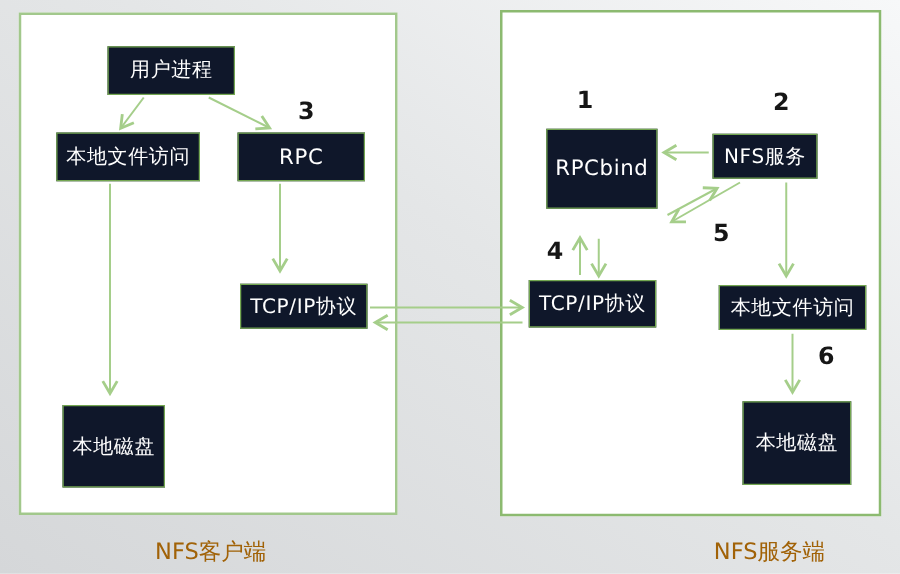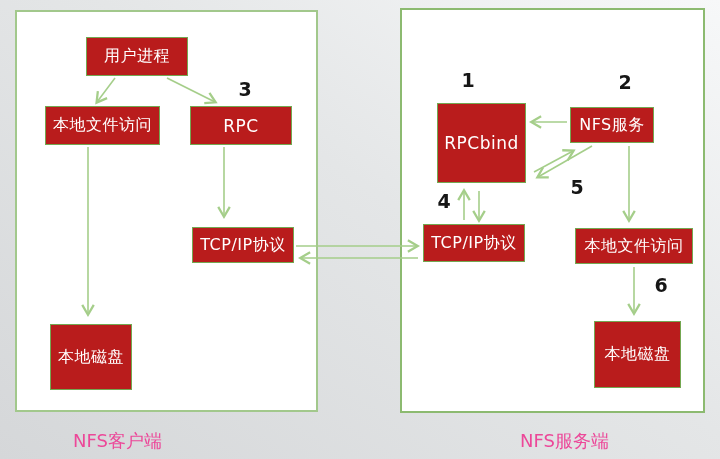--- a/index.html
+++ b/index.html
@@ -12,33 +12,33 @@
   .stage { position: absolute; inset: 0; }
   .panel {
     position: absolute; background: #ffffff; box-sizing: border-box;
     border: 2px solid #a2c88c;
   }
   .panel.client { left: 15px; top: 10px; width: 303px; height: 402px; }
   .panel.server { left: 400px; top: 8px; width: 305px; height: 405px; border-color: #8cba70; }
   svg.arrows { position: absolute; left: 0; top: 0; pointer-events: none; }
   .node {
     position: absolute; box-sizing: border-box;
-    background: #b91c1c; border: 1.5px solid #74a751;
+    background: #0f172a; border: 1.5px solid #74a751;
     color: #ffffff; font-size: 16px;
     display: flex; align-items: center; justify-content: center;
     white-space: nowrap; letter-spacing: 0.5px;
   }
   .node.latin { font-size: 17px; }
   .stepnum {
     position: absolute; width: 22px; text-align: center;
     font-size: 19px; font-weight: 700; color: #161616; line-height: 1.1;
   }
   .caption {
-    position: absolute; width: 140px; text-align: left;
-    font-size: 18px; color: #ec4899;
+    position: absolute; width: 140px; text-align: right;
+    font-size: 18px; color: #a16207;
   }
 </style>
 </head>
 <body>
 
 <div class="stage">
 
   <div class="panel client"></div>
   <div class="panel server"></div>
 
@@ -64,21 +64,21 @@
       <line x1="634" y1="267" x2="634" y2="313" marker-end="url(#ah)"></line>
     </g>
   </svg>
 
   <div class="node" style="left:86px; top:37px; width:102px; height:39px;">用户进程</div>
   <div class="node" style="left:45px; top:106px; width:115px; height:39px;">本地文件访问</div>
   <div class="node latin" style="left:190px; top:106px; width:102px; height:39px;">RPC</div>
   <div class="node" style="left:192px; top:227px; width:102px; height:36px;">TCP/IP协议</div>
   <div class="node" style="left:50px; top:324px; width:82px; height:66px;">本地磁盘</div>
 
-  <div class="node latin" style="left:437px; top:103px; width:89px; height:80px;">RPCbind</div>
+  <div class="node latin" style="left:437px; top:103px; width:89px; height:64px;">RPCbind</div>
   <div class="node" style="left:570px; top:107px; width:84px; height:36px;">NFS服务</div>
   <div class="node" style="left:423px; top:224px; width:102px; height:38px;">TCP/IP协议</div>
   <div class="node" style="left:575px; top:228px; width:118px; height:36px;">本地文件访问</div>
   <div class="node" style="left:594px; top:321px; width:87px; height:67px;">本地磁盘</div>
 
   <div class="stepnum" style="left:457px; top:70px;">1</div>
   <div class="stepnum" style="left:614px; top:72px;">2</div>
   <div class="stepnum" style="left:234px; top:79px;">3</div>
   <div class="stepnum" style="left:433px; top:191px;">4</div>
   <div class="stepnum" style="left:566px; top:177px;">5</div>

